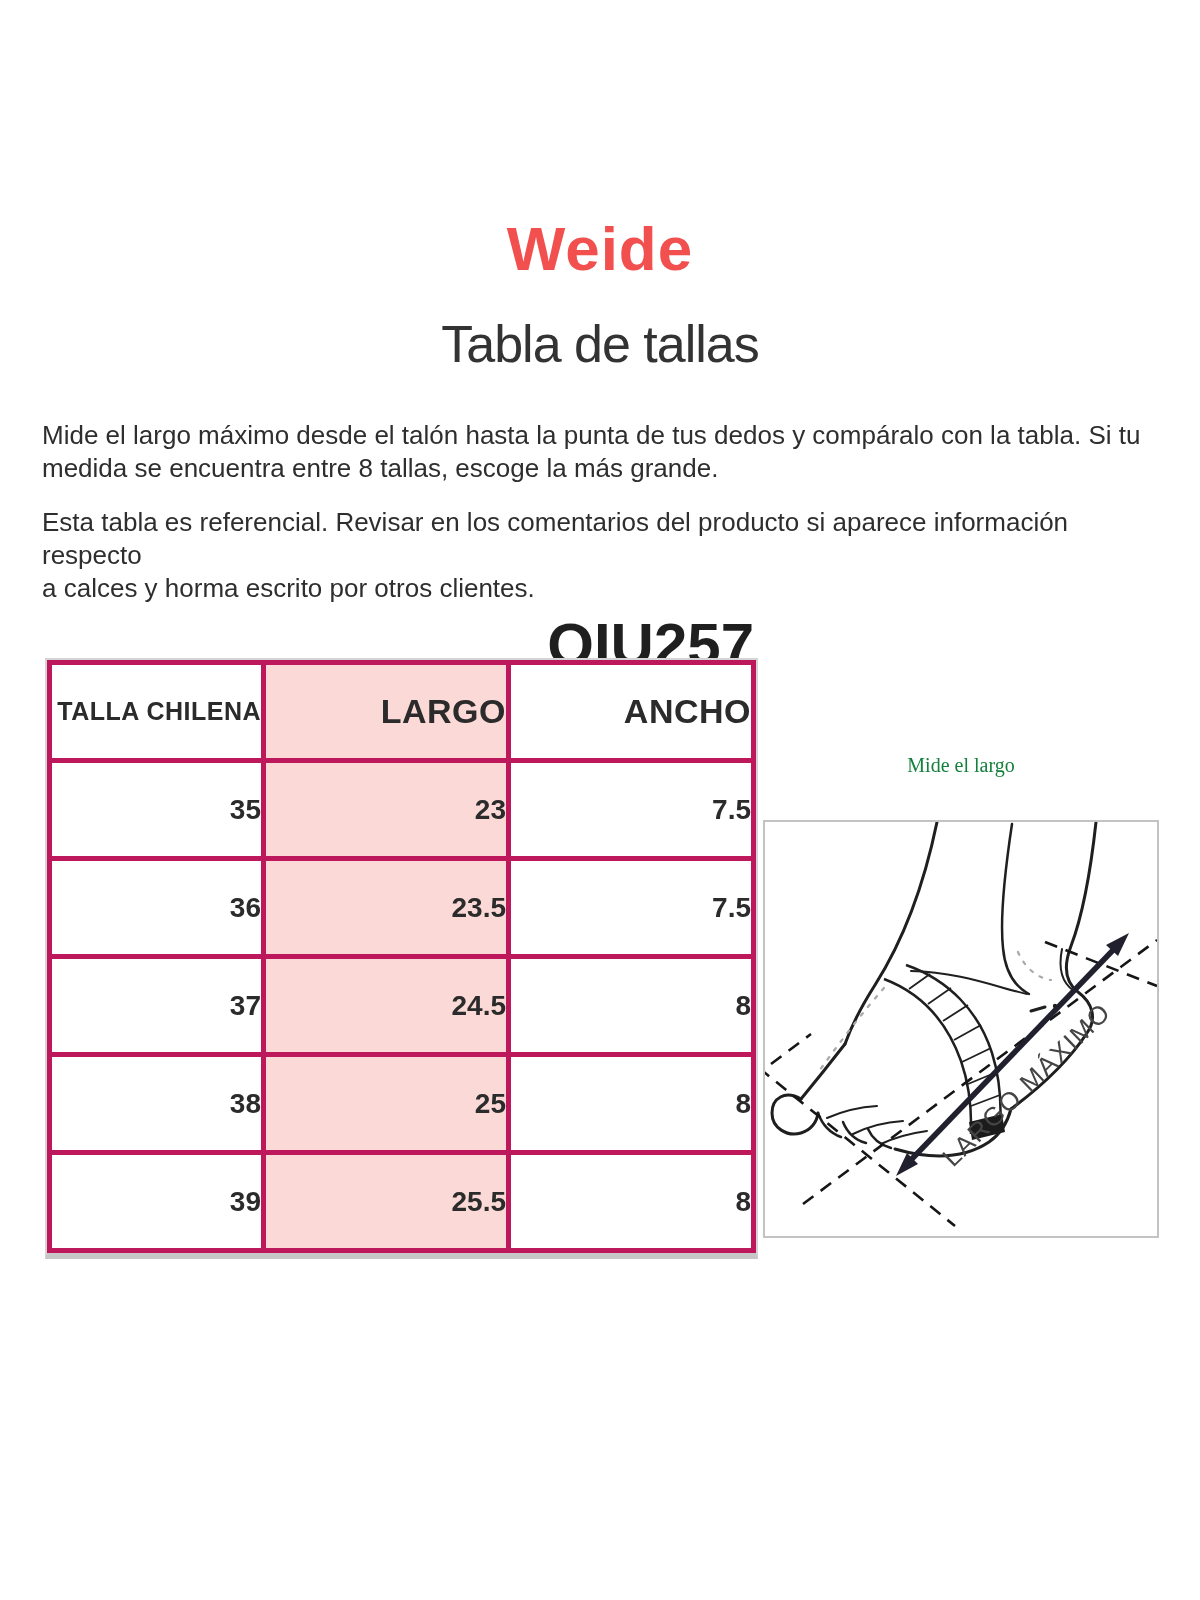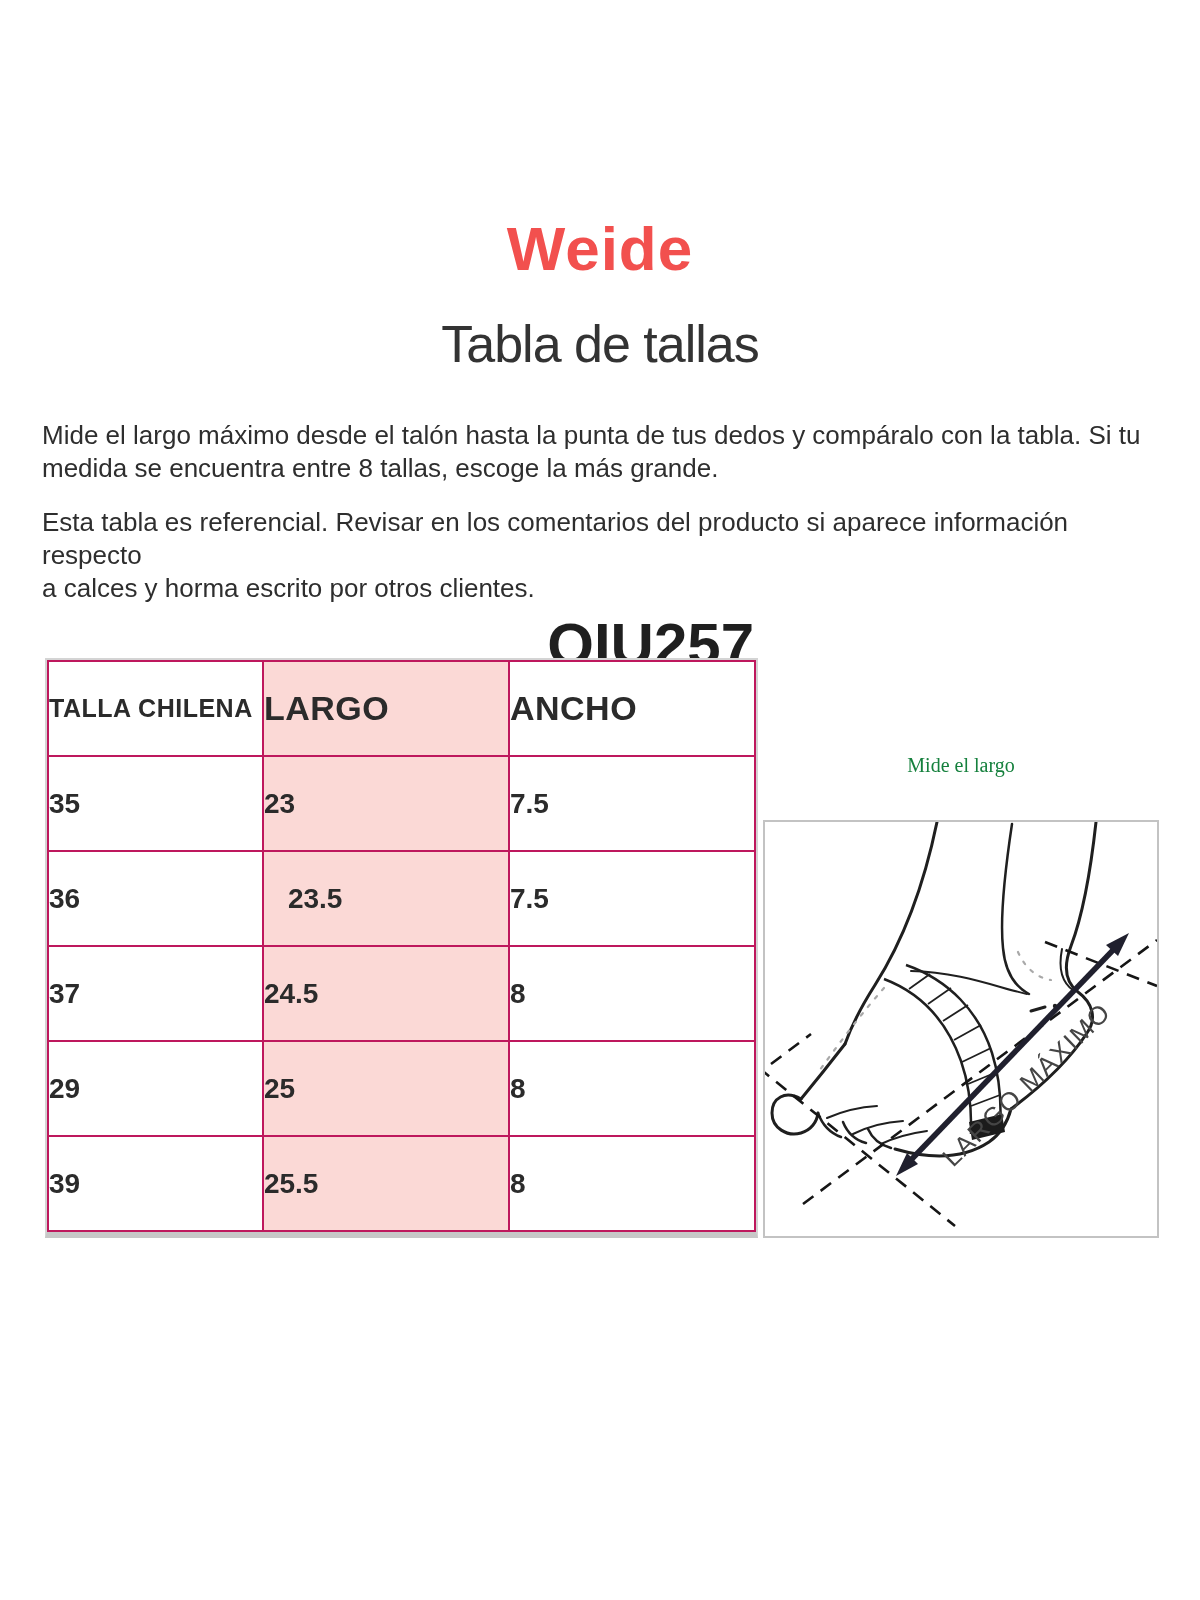--- a/index.html
+++ b/index.html
@@ -16,21 +16,21 @@
         color:#2e2e2e;white-space:pre-line;}
   .para1{top:419px;}
   .para2{top:506px;}
 
   .model{position:absolute;left:45px;top:580px;width:709px;text-align:right;
          font-size:60px;font-weight:bold;color:#1f1f1f;letter-spacing:0px;margin-top:30px;}
 
   .table-wrap{position:absolute;left:45px;top:658px;width:709px;
               border:2px solid #d4d4d4;border-bottom:6px solid #c7c7c7;background:#ffffff;}
   table.size{width:100%;border-collapse:collapse;table-layout:fixed;}
-  table.size th, table.size td{border:2px solid #be185d;text-align:left;
+  table.size th, table.size td{border:5px solid #be185d;text-align:right;
               vertical-align:middle;color:#2b2b2b;padding:0;}
   table.size col.c0{width:30.4%;} table.size col.c1{width:34.8%;} table.size col.c2{width:34.8%;}
   table.size thead th{height:93px;font-weight:bold;}
   table.size thead th.c0{font-size:25px;letter-spacing:0.5px;}
   table.size thead th.c1, table.size thead th.c2{font-size:34px;letter-spacing:0.5px;}
   table.size tbody td{height:93px;font-size:28px;font-weight:bold;}
 
   .measure-title{position:absolute;left:763px;top:754px;width:396px;text-align:center;
                  font-size:20px;color:#15803d;font-family:Liberation Serif, serif;}
   .figure{position:absolute;left:763px;top:820px;width:392px;height:414px;
@@ -78,21 +78,21 @@
             <td>36</td>
             <td class="pink" style="background: rgb(251, 217, 214); padding-left: 24px;">23.5</td>
             <td>7.5</td>
           </tr>
           <tr>
             <td>37</td>
             <td class="pink" style="background: rgb(251, 217, 214);">24.5</td>
             <td>8</td>
           </tr>
           <tr>
-            <td>29</td>
+            <td>38</td>
             <td class="pink" style="background: rgb(251, 217, 214);">25</td>
             <td>8</td>
           </tr>
           <tr>
             <td>39</td>
             <td class="pink" style="background: rgb(251, 217, 214);">25.5</td>
             <td>8</td>
           </tr>
         </tbody>
     </table>

